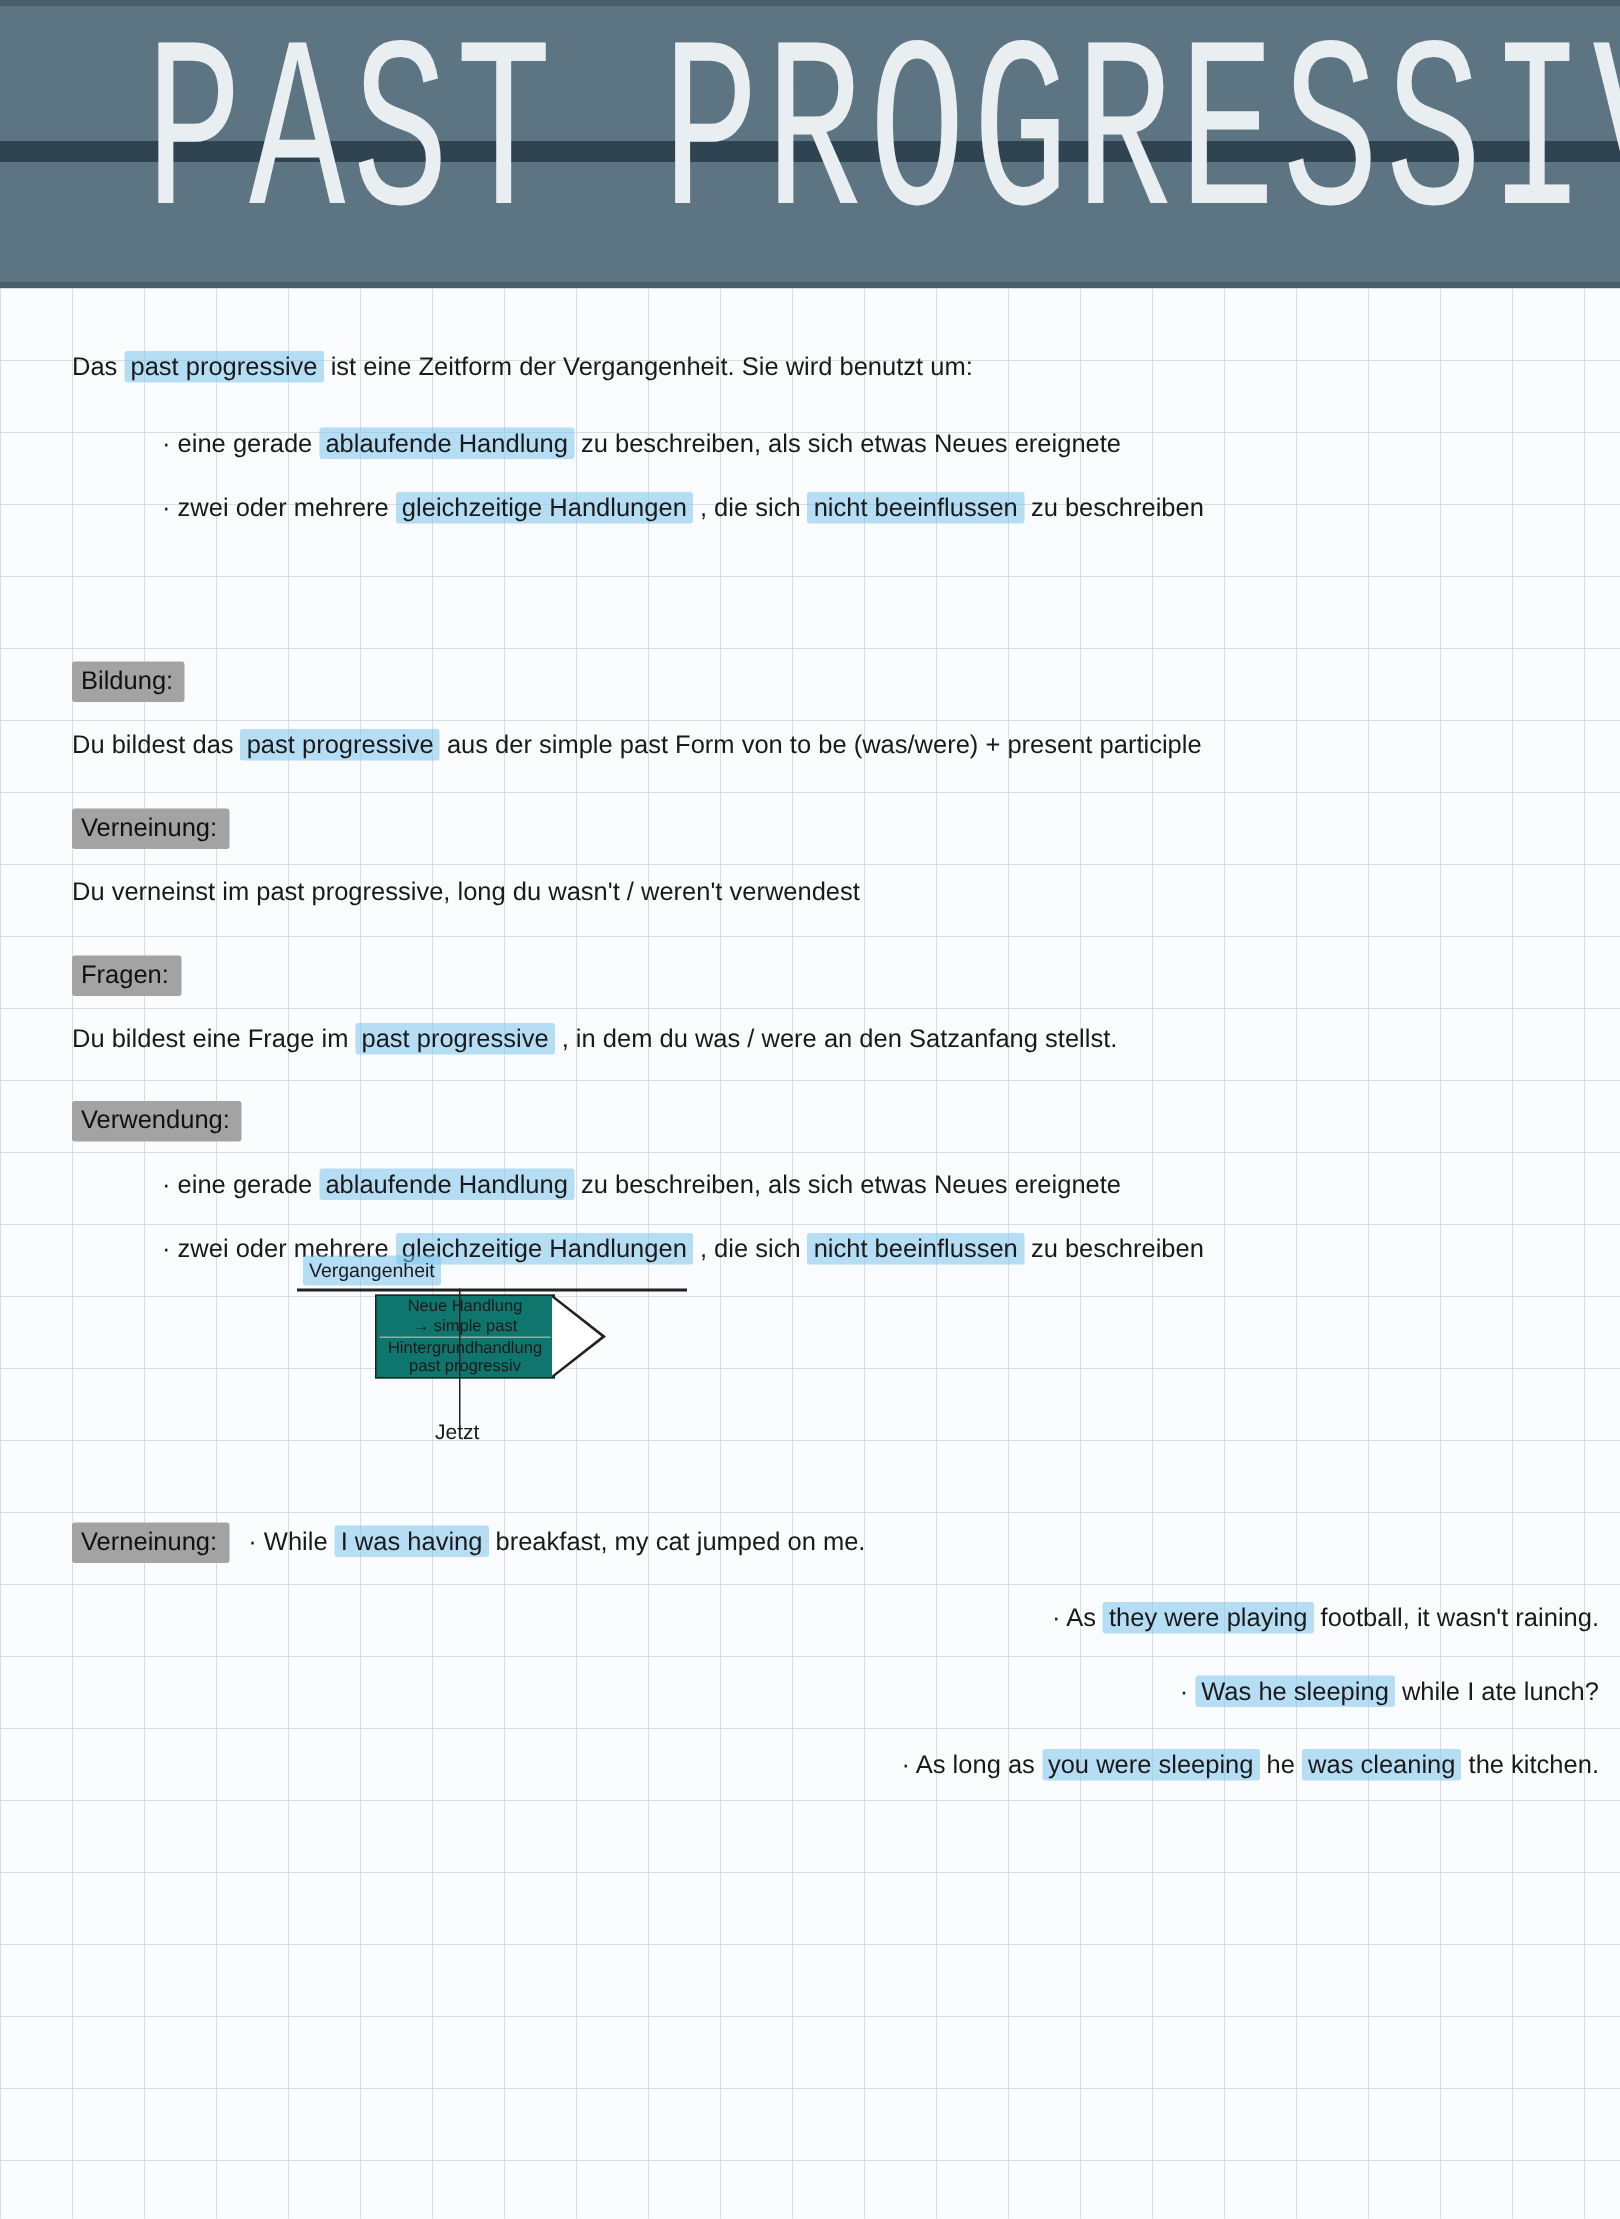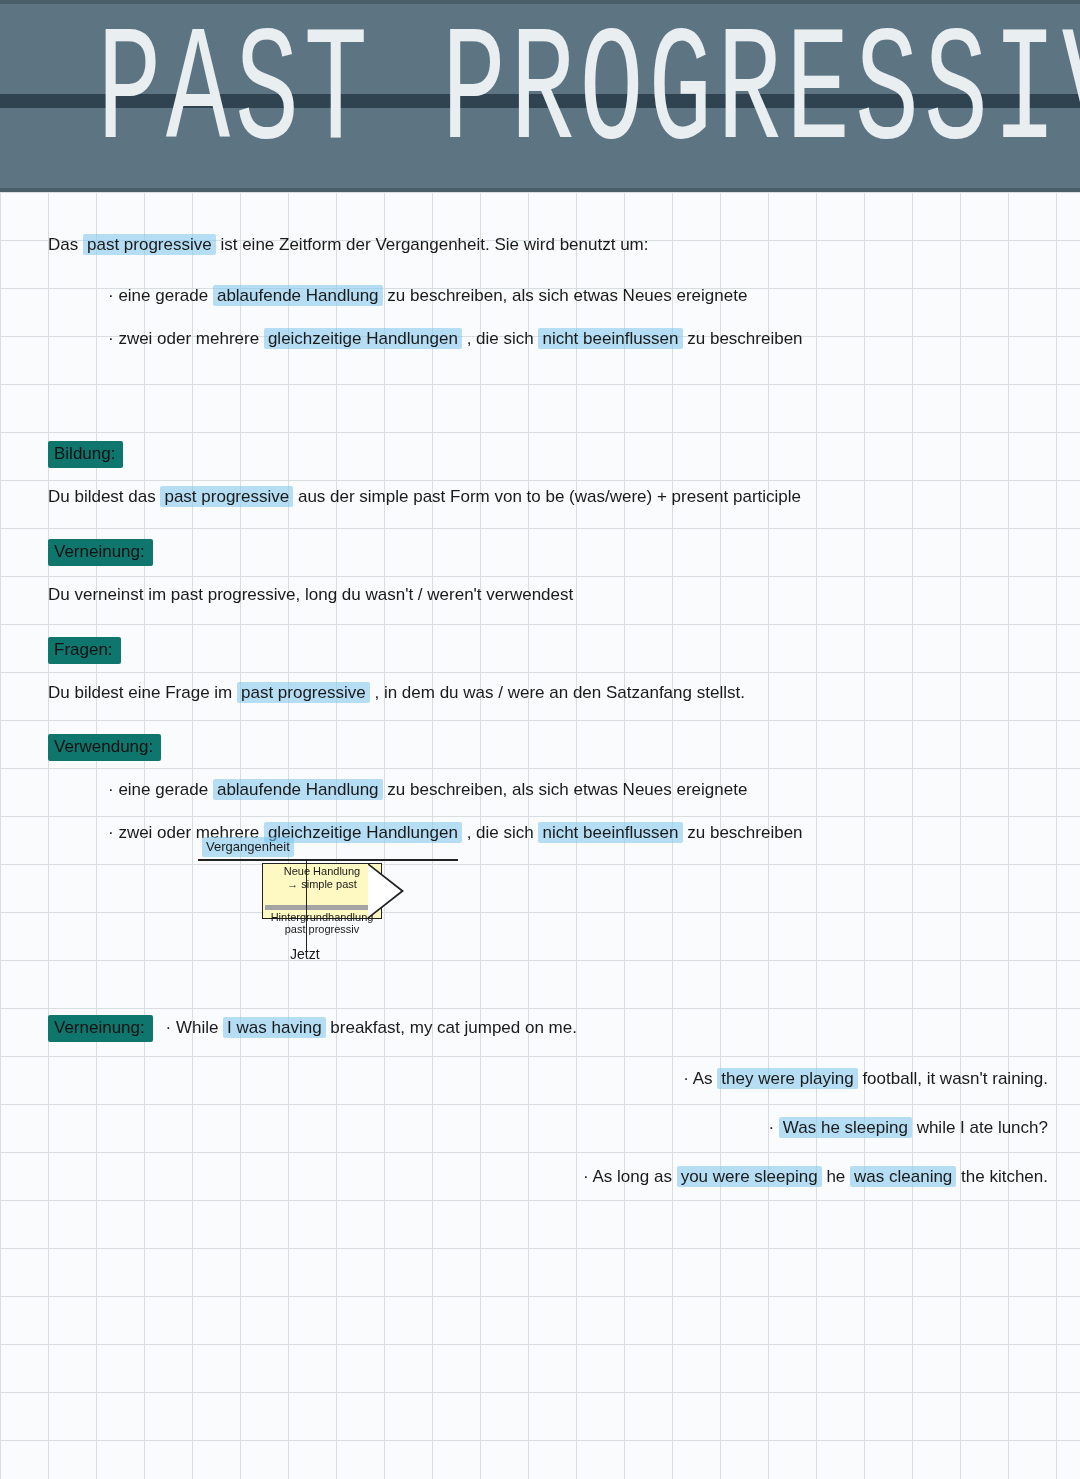--- a/index.html
+++ b/index.html
@@ -43,35 +43,35 @@
     line-height: 180px;
     transform: scaleY(1.25) scaleX(0.82);
     transform-origin: center;
     white-space: nowrap;
   }
 
   .content {
     position: absolute;
     top: 220px;
     left: 0; right: 0;
-    padding: 0 32px 0 48px;
+    padding: 0 14px 0 48px;
     font-size: 17px;
     line-height: 1.35;
     color: #1a1a1a;
   }
   .row { margin-top: 14px; }
   .indent1 { padding-left: 60px; }
   .indent2 { padding-left: 96px; text-align: right; }
   .hl-light {
     background: rgba(123,198,238,0.55);
     padding: 1px 4px;
     border-radius: 2px;
   }
   .hl-dark {
-    background: #0f766e;
+    background: #a3a3a3;
     color: #111;
     padding: 2px 8px 2px 6px;
     border-radius: 2px;
     display: inline-block;
   }
 
   .diagram {
     position: relative;
     margin-top: 4px;
     margin-left: 150px;
@@ -82,24 +82,24 @@
     position: absolute;
     left: 0; right: 0; top: 10px;
     border-top: 2px solid #222;
   }
   .diagram .verg {
     position: absolute; top: -12px; left: 4px;
     font-size: 13px;
   }
   .diagram .box {
     position: absolute;
-    top: 14px; left: 64px;
+    top: 14px; left: 52px;
     width: 120px; height: 56px;
     border: 1.5px solid #222;
-    background: #fef9c3;
+    background: #0f766e;
     font-size: 11px;
     text-align: center;
     padding: 1px 2px;
     line-height: 1.15;
   }
   .diagram .arrowhead {
     position: absolute;
     top: 14px; left: 170px;
     width: 0; height: 0;
     border-top: 28px solid transparent;
@@ -197,21 +197,21 @@
       <span class="hl-light">nicht beeinflussen</span>
       <span> zu beschreiben</span>
     </div>
 
     <div class="diagram">
       <div class="timeline"></div>
       <span class="verg hl-light">Vergangenheit</span>
       <div class="box">
         <div>Neue Handlung</div>
         <div>→ simple past</div>
-        <div style="border-top:5px solid #a3a3a3;margin-top:14px;padding-top:1px">Hintergrundhandlung</div>
+        <div style="border-top:1px solid #a3a3a3;margin-top:0;padding-top:1px">Hintergrundhandlung</div>
         <div>past progressiv</div>
       </div>
       <div class="arrowhead"></div>
       <div class="jetzt-line"></div>
       <div class="jetzt">Jetzt</div>
     </div>
   </div>
 
 
   <div class="tight" style="margin-top:26px">

